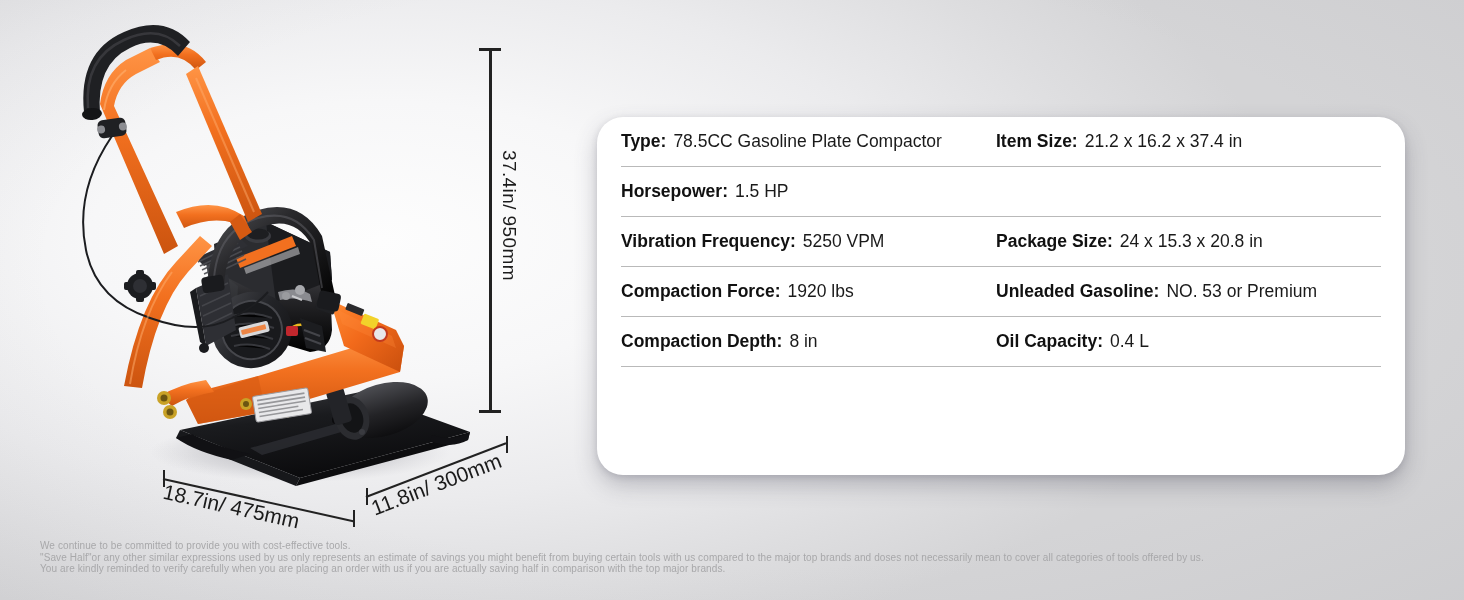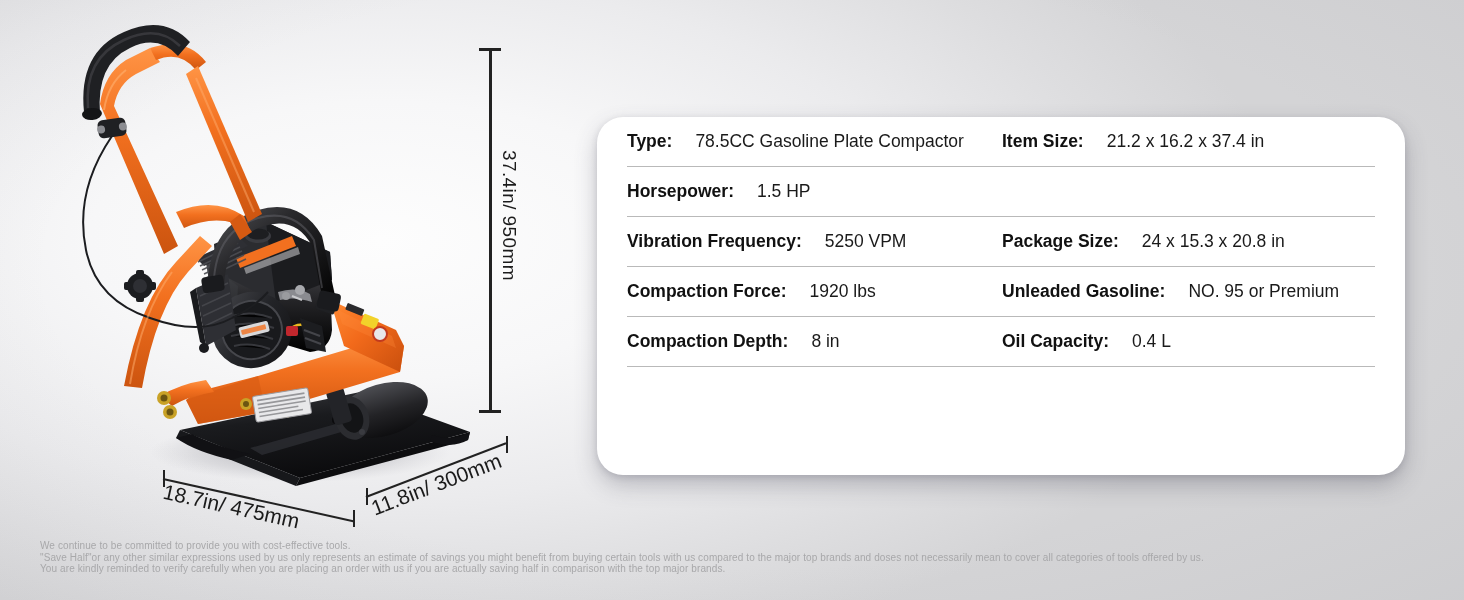--- a/index.html
+++ b/index.html
@@ -65,37 +65,37 @@
   #dim-w2 .txt {
     position:absolute; left:2px; top:58px; font-size:21px; color:#1b1b1b;
     white-space:nowrap; transform:rotate(-21deg); transform-origin:left top;
   }
 
   
   #spec-card {
     position:absolute; left:597px; top:117px; width:808px; height:358px;
     background:#fff; border-radius:26px;
     box-shadow:0 10px 22px rgba(70,70,85,0.30), 0 2px 6px rgba(70,70,85,0.16);
-    padding:0 30px;
+    padding:0 24px;
   }
   .spec-row {
     display:flex; align-items:center;
     height:50px;
     border-bottom:1px solid #b9b9b9;
   }
   .spec-cell { display:flex; align-items:baseline; }
   .spec-cell.left  { width:375px; flex:none; }
   .spec-cell.right { flex:1; }
   .spec-label {
     font-weight:bold; font-size:17.5px; color:#111;
     white-space:nowrap;
   }
   .spec-value {
     font-weight:normal; font-size:17.5px; color:#1a1a1a;
-    margin-left:23px; white-space:nowrap;
+    margin-left:7px; white-space:nowrap;
   }
 
   
   #disclaimer {
     position:absolute; left:40px; top:540px; width:1400px;
     font-size:10px; line-height:11.6px; color:#a8a8aa; letter-spacing:.1px;
   }
   #disclaimer div { white-space:nowrap; }
 </style>
 </head>
@@ -349,21 +349,21 @@
     </div>
   </div>
 
   <div class="spec-row">
     <div class="spec-cell left">
       <span class="spec-label">Compaction Force:</span>
       <span class="spec-value">1920 lbs</span>
     </div>
     <div class="spec-cell right">
       <span class="spec-label">Unleaded Gasoline:</span>
-      <span class="spec-value">NO. 95 or Premium</span>
+      <span class="spec-value">NO. 53 or Premium</span>
     </div>
   </div>
 
   <div class="spec-row">
     <div class="spec-cell left">
       <span class="spec-label">Compaction Depth:</span>
       <span class="spec-value">8 in</span>
     </div>
     <div class="spec-cell right">
       <span class="spec-label">Oil Capacity:</span>

